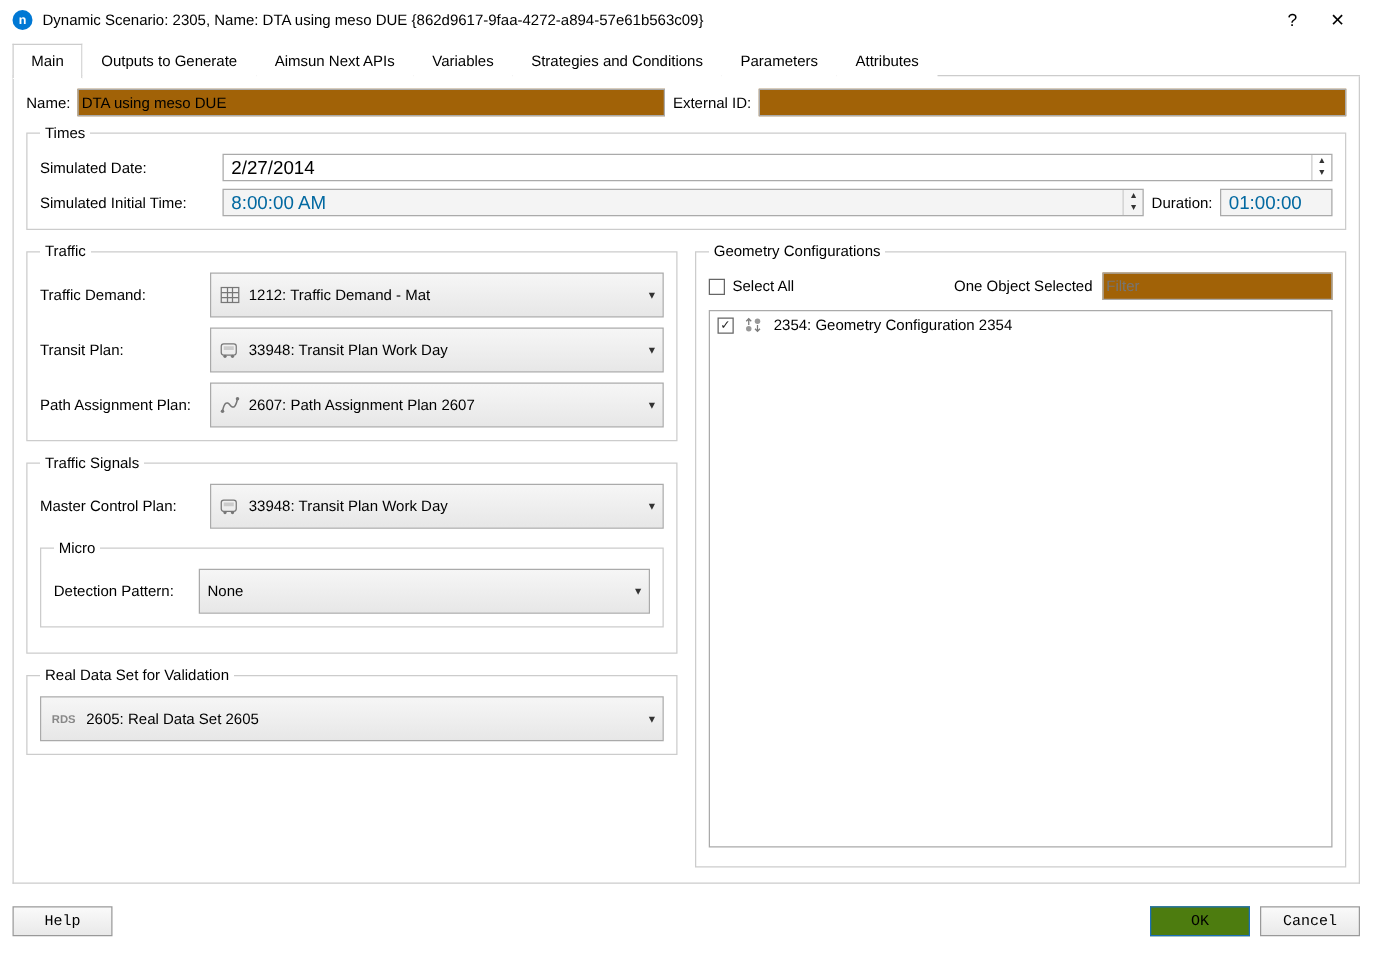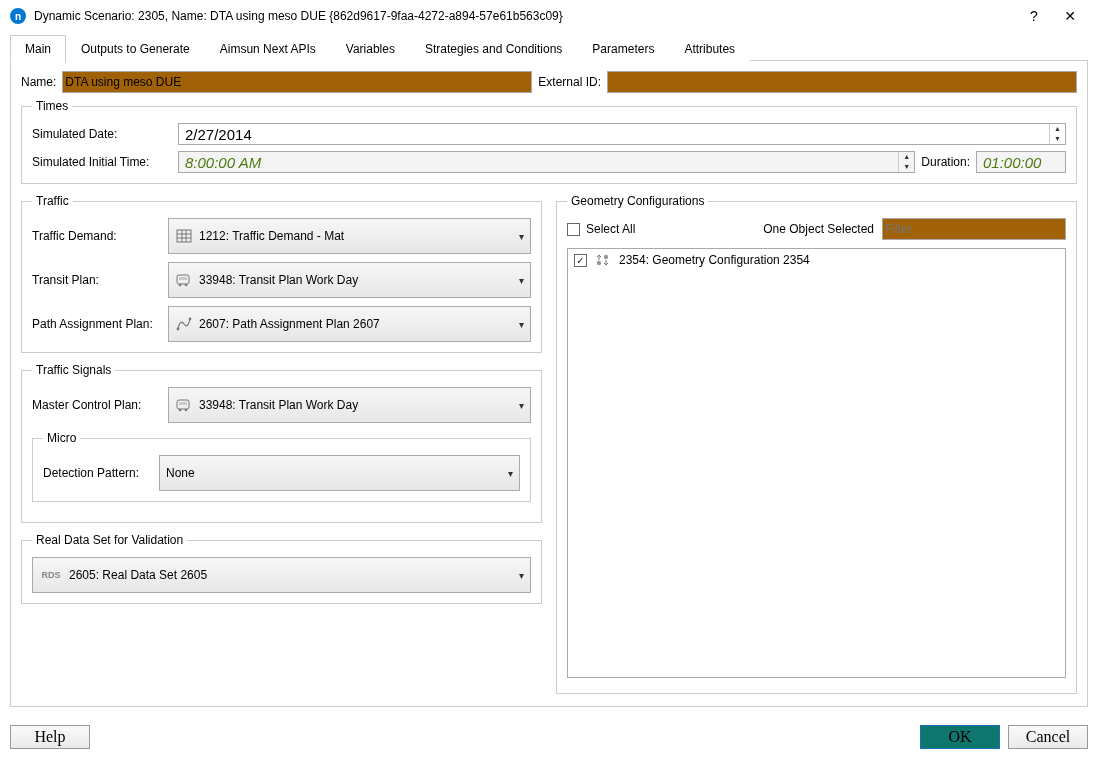--- a/index.html
+++ b/index.html
@@ -101,21 +101,21 @@
 .spin-input input {
   border: none;
   flex: 1;
   height: 100%;
   padding: 0 6px;
   font-family: inherit;
   font-size: 15px;
   background: transparent;
   outline: none;
 }
-.spin-input.disabled input { color: #4d7c0f; font-style: italic; }
+.spin-input.disabled input { color: #0369a1; }
 .spin-arrows {
   display: flex;
   flex-direction: column;
   width: 16px;
   border-left: 1px solid #ccc;
 }
 .spin-arrows span {
   font-size: 7px;
   line-height: 10px;
   text-align: center;
@@ -186,27 +186,27 @@
 .footer {
   display: flex;
   align-items: center;
   padding: 8px 10px;
 }
 .btn {
   min-width: 80px;
   height: 24px;
   border: 1px solid #999;
   background: linear-gradient(#fafafa, #e9e9e9);
-  font-family: Liberation Serif, serif;
-  font-size: 16px;
+  font-family: Liberation Mono, monospace;
+  font-size: 12px;
   cursor: pointer;
 }
 .btn.primary {
   border: 1px solid #1b6fb8;
-  background: #0f766e;
+  background: #4d7c0f;
 }
 .footer .spacer { flex: 1; }
 .filter-input {
   border: 1px solid #aaa;
   height: 22px;
   padding: 2px 6px;
   width: 184px;
 }
 .select-all-row { display: flex; align-items: center; gap: 6px; }
 .sub-label { white-space: nowrap; }

